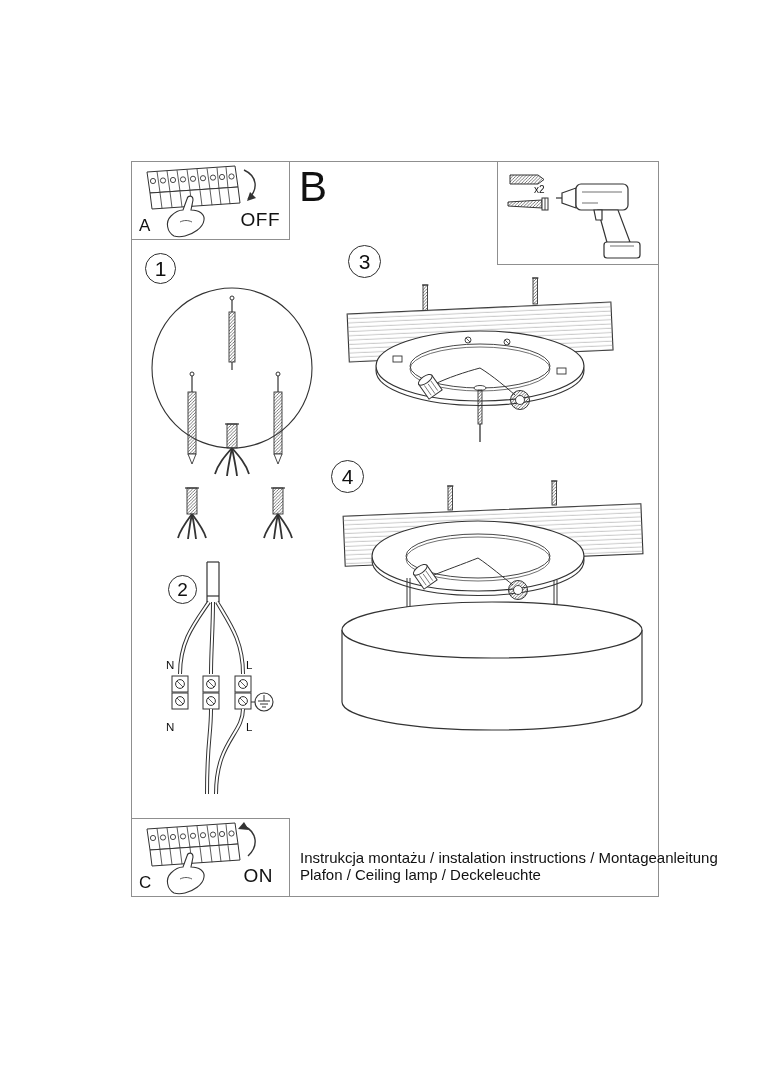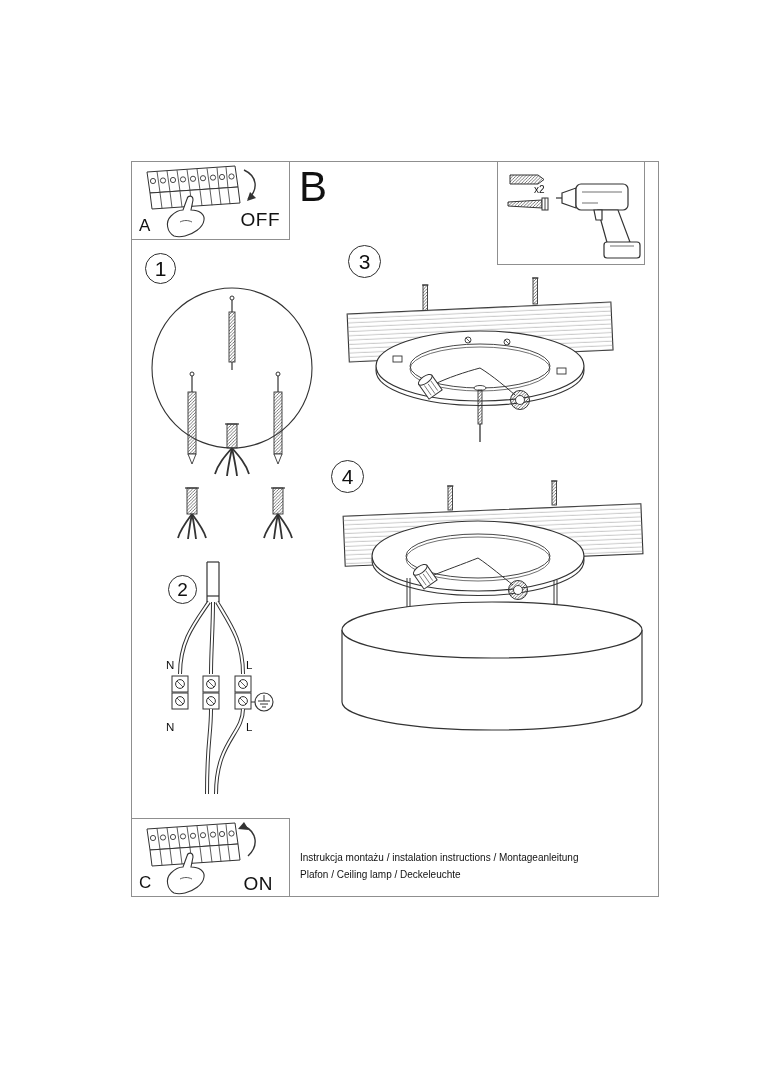--- a/index.html
+++ b/index.html
@@ -5,21 +5,21 @@
   html,body{margin:0;padding:0;background:#fff;}
   .page{position:relative;width:784px;height:1066px;background:#fff;overflow:hidden;
         font-family:"Liberation Sans",sans-serif;color:#111;}
   .abs{position:absolute;}
   .frame{border:1px solid #8f8f8f;box-sizing:border-box;background:#fff;}
   .badge{border:1.6px solid #2e2e2e;border-radius:50%;display:flex;align-items:center;
          justify-content:center;font-size:21px;color:#111;background:#fff;box-sizing:border-box;}
   .corner-label{font-size:17px;}
   .switch-label{font-size:19px;letter-spacing:.5px;}
   .wire-label{font-size:11.5px;}
-  .footer-line{font-size:10px;line-height:14px;white-space:nowrap;}
+  .footer-line{font-size:15px;line-height:14px;white-space:nowrap;}
   .big-b{font-size:42px;font-weight:400;}
   .x2{font-size:10px;}
   svg{display:block;}
 </style>
 </head>
 <body>
 
 <div class="page">
 
   <div class="abs frame" style="left:131px;top:161px;width:528px;height:736px;"></div>
@@ -67,21 +67,21 @@
         <path d="M112,8 C125,14 127,27 116,37" fill="none" stroke="#333" stroke-width="1.4"></path>
         <polygon points="115,39 118,30 124,36" fill="#333"></polygon>
       </g>
     </svg>
     <span class="abs corner-label" style="left:7px;bottom:3px;">A</span>
     <span class="abs switch-label" style="right:9px;bottom:8px;">OFF</span>
   </div>
 
   <span class="abs big-b" style="left:299px;top:163px;">B</span>
 
-  <div class="abs frame" style="left:497px;top:161px;width:148px;height:104px;">
+  <div class="abs frame" style="left:497px;top:161px;width:162px;height:104px;">
     <svg width="160" height="102" viewBox="0 0 160 102">
       <defs>
         <pattern id="hT" width="3.2" height="3.2" patternUnits="userSpaceOnUse">
           <line x1="0" y1="3.2" x2="3.2" y2="0" stroke="#444" stroke-width="0.7"></line>
         </pattern>
       </defs>
       <g>
         <polygon points="12,13 40,13 46,17.5 40,22 12,22" fill="url(#hT)" stroke="#333" stroke-width="1"></polygon>
       </g>
       <g>
@@ -376,19 +376,19 @@
       <g>
         <path d="M42,74 C35,70 33,60 39,54 C43,50 47,48 51,48 L55,37 C56,33 61,33 61,38 L59,48 C67,48 73,52 72,58 C71,66 61,72 53,74 C49,75 45,75 42,74 Z" fill="#fff" stroke="#333" stroke-width="1.1"></path>
         <path d="M48,60 C52,58 56,58 60,60" fill="none" stroke="#333" stroke-width="0.8"></path>
       </g>
       <g>
         <path d="M116,37 C127,27 125,13 112,7" fill="none" stroke="#333" stroke-width="1.4"></path>
         <polygon points="112,3 117,11 106,10" fill="#333"></polygon>
       </g>
     </svg>
     <span class="abs corner-label" style="left:7px;bottom:3px;">C</span>
-    <span class="abs switch-label" style="right:16px;bottom:1px;text-align:center;">ON</span>
+    <span class="abs switch-label" style="right:16px;bottom:9px;text-align:center;">ON</span>
   </div>
 
   <div class="abs footer-line" style="left:300px;top:851px;">Instrukcja montażu / instalation instructions / Montageanleitung</div>
   <div class="abs footer-line" style="left:300px;top:868px;text-align:right;">Plafon / Ceiling lamp / Deckeleuchte</div>
 
 </div>
 
 </body></html>

